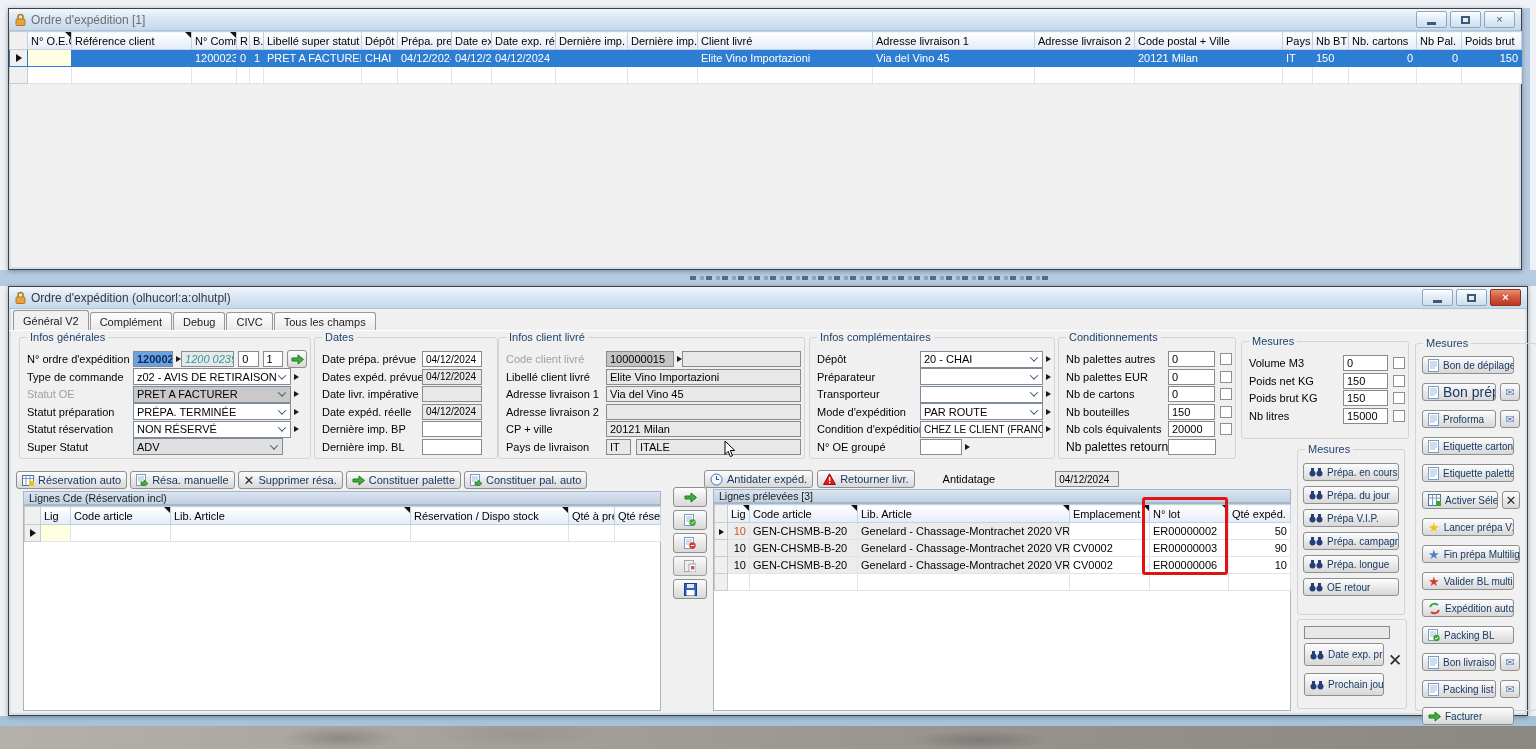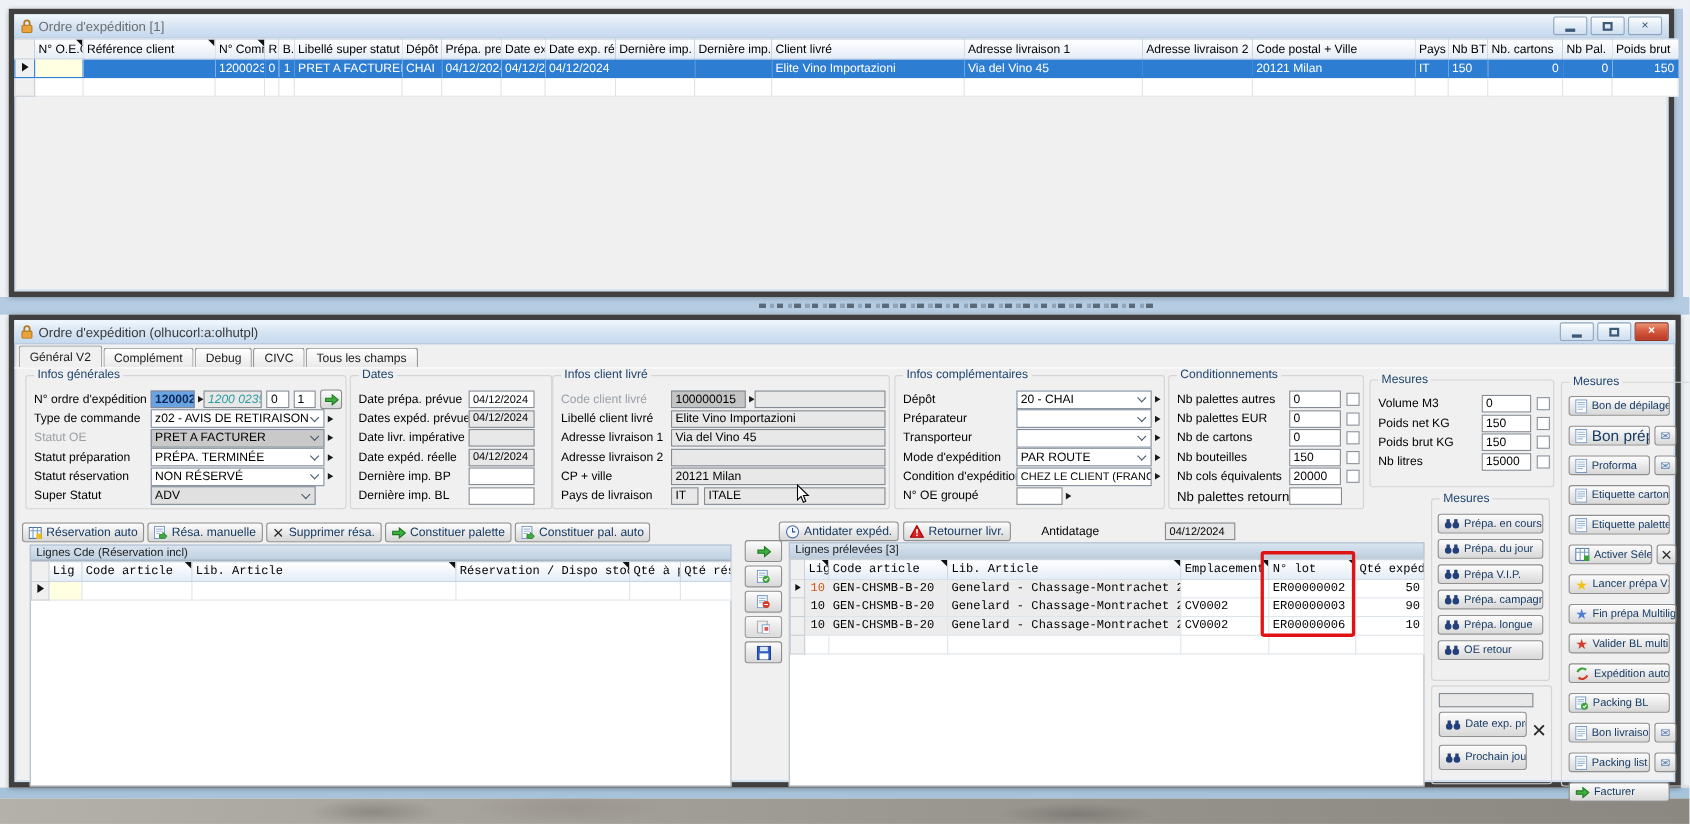--- a/index.html
+++ b/index.html
@@ -3,21 +3,21 @@
 <meta charset="utf-8">
 <style>
   * { margin:0; padding:0; box-sizing:border-box; }
   html,body { width:1536px; height:749px; }
   body { position:relative; overflow:hidden; background:#eef1f5;
          font-family:"Liberation Sans","DejaVu Sans",sans-serif; font-size:11px; color:#000; }
 
   .abs { position:absolute; }
 
   
-  .window { position:absolute; background:#f0f0f0; border:5px solid #404040;
+  .window { position:absolute; background:#f0f0f0; border:1px solid #404040;
             box-shadow:0 1px 5px rgba(0,0,0,.35), inset 0 0 0 2px #cfe0f0; }
   .titlebar { height:22px; background:linear-gradient(#f3f8fd,#d9e6f4 45%,#c5d9ee);
               border-bottom:1px solid #aec4da; display:flex; align-items:center; padding:0 6px; gap:5px; }
   .title { font-size:12px; color:#6e6e6e; white-space:nowrap; }
   .title.active { color:#3a3a3a; }
   .wbtns { margin-left:auto; display:flex; gap:3px; }
   .wbtn { width:31px; height:17px; border:1px solid #8fa6bd; border-radius:2px;
           background:linear-gradient(#fdfeff,#e2ecf6 50%,#cfdfef);
           display:flex; align-items:center; justify-content:center; color:#3c5a78;
           font-size:11px; line-height:1; }
@@ -35,21 +35,21 @@
   .grid tr.sel td { background:#2d7dd2; border-color:#2d7dd2; color:#fff; }
   .grid td.cur { background:#ffffe1 !important; color:#000 !important; }
   .grid td.mark, .grid th.mark { background:#f0f0f0; border:1px solid #c6ccd4; text-align:center; }
   .grid td.gray { background:#ececec; }
   .filt::after { content:""; position:absolute; top:0; right:0; width:0; height:0;
                  border-left:6px solid transparent; border-top:6px solid #111; }
   .tri { display:inline-block; width:0; height:0; border-top:4px solid transparent;
          border-bottom:4px solid transparent; border-left:6px solid #111; }
   .cap { background:linear-gradient(#d9e4ef,#c0d1e2); border:1px solid #a3b8cd; height:14px;
          display:flex; align-items:center; padding:0 5px; font-size:10.5px; color:#1c1c1c; }
-  .tablebox { background:#fff; border:1px solid #aab4bf;font-family:Liberation Mono, monospace; }
+  .tablebox { background:#fff; border:1px solid #aab4bf; }
 
   
   .grp { position:absolute; border:1px solid #d4d4d4; border-radius:3px; }
   .grp > .lg { position:absolute; top:-7px; left:7px; background:#f0f0f0; padding:0 3px;
                color:#20456e; white-space:nowrap; }
   .rows { position:absolute; left:7px; right:3px; top:13px; display:flex; flex-direction:column; gap:1.5px; }
   .fr { display:flex; align-items:center; height:16px; }
   .lb { flex:0 0 var(--lw); white-space:nowrap; overflow:hidden; }
   .lb.dis { color:#9aa0a6; }
   .tb { height:16px; border:1px solid #848b93; background:#fff; padding:0 3px; display:flex;

